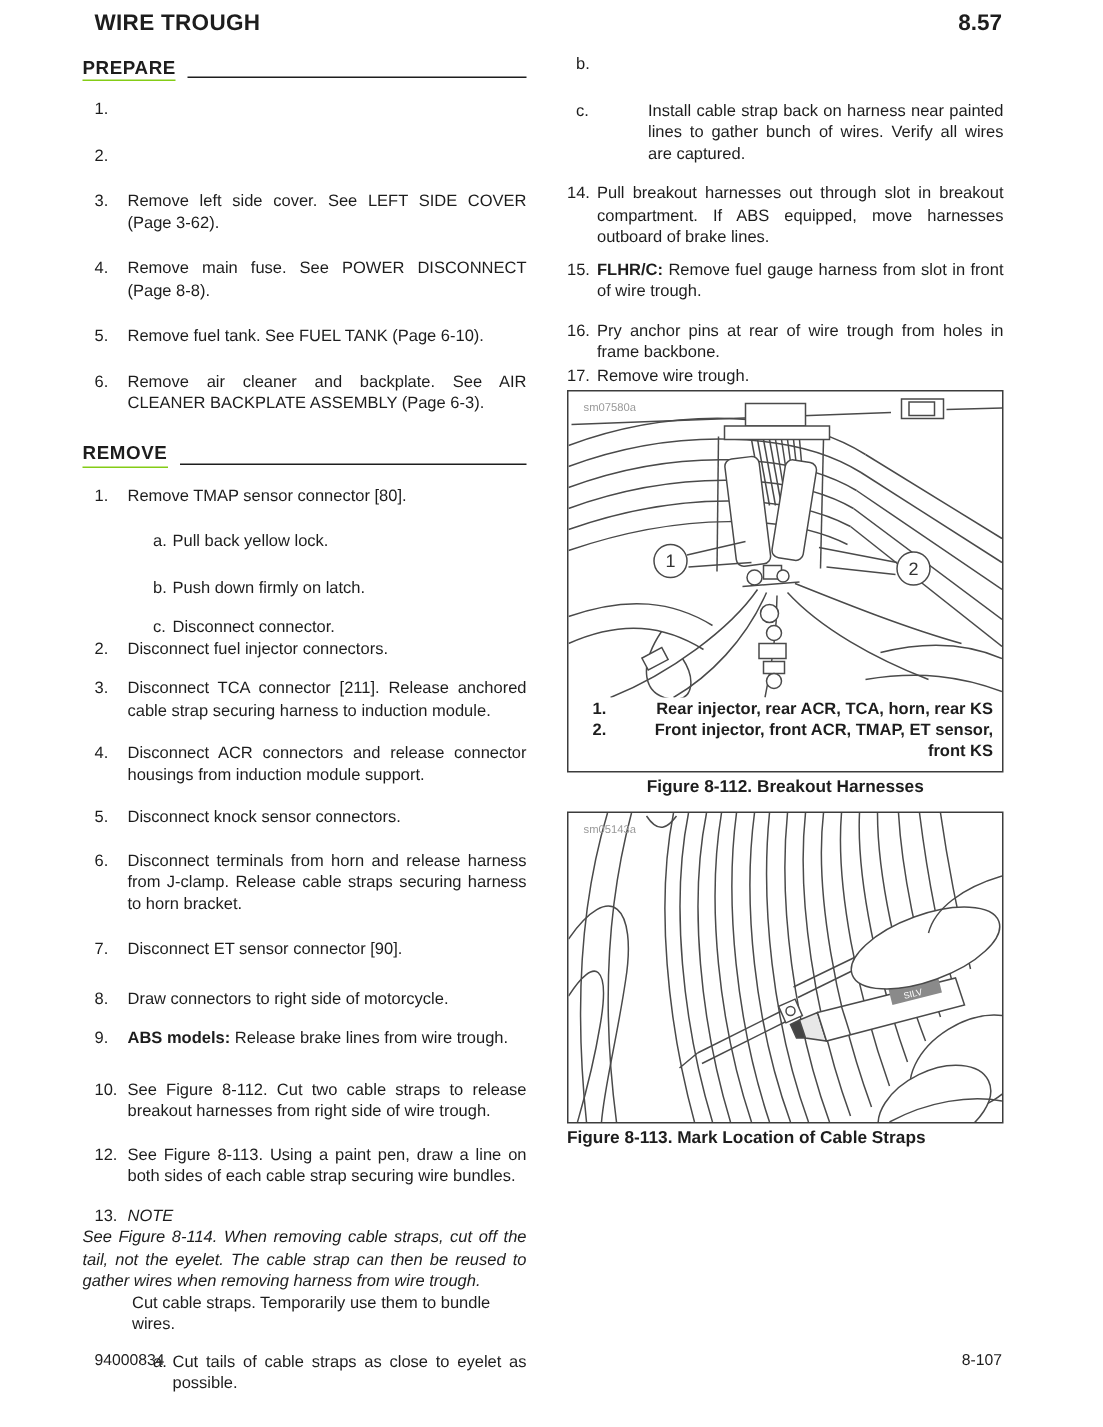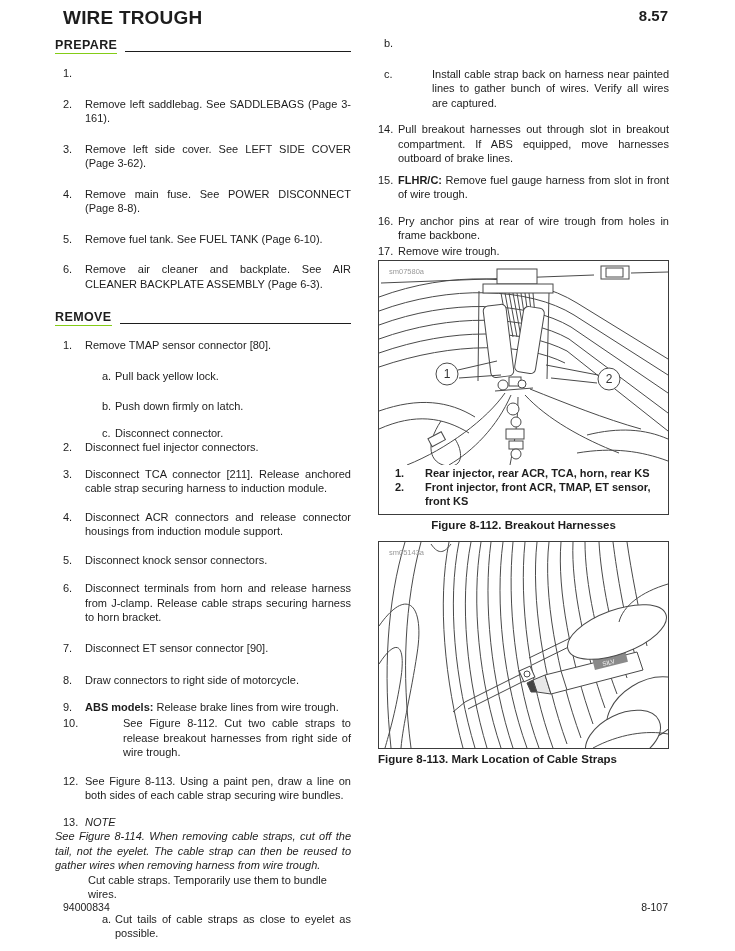--- a/index.html
+++ b/index.html
@@ -1,44 +1,44 @@
 <!DOCTYPE html>
 <html><head>
 <meta charset="utf-8">
 <style>
   html,body{margin:0;padding:0;}
   body{
     width:735px;height:951px;background:#ffffff;position:relative;overflow:hidden;
     font-family:"Liberation Sans","DejaVu Sans",sans-serif;color:#1d1d1d;
   }
-  .hdr-title{position:absolute;left:63px;top:7px;font-size:19px;font-weight:bold;letter-spacing:.2px;}
+  .hdr-title{position:absolute;left:63px;top:7px;font-size:15px;font-weight:bold;letter-spacing:.2px;}
   .hdr-num{position:absolute;right:67px;top:7px;font-size:15px;font-weight:bold;}
   .col{position:absolute;font-size:11px;line-height:14.5px;}
   .col-left{left:55px;top:36px;width:296px;}
   .col-right{left:378px;top:36px;width:291px;}
   .sect{display:flex;align-items:flex-end;height:18px;}
   .sect .w{font-weight:bold;font-size:12.5px;border-bottom:1px solid #84cc16;padding-bottom:1px;letter-spacing:.4px;}
   .sect .rule{flex:1;border-bottom:1px solid #1d1d1d;margin-left:8px;margin-bottom:2px;}
   .li{display:flex;margin-top:16px;}
   .col-left .li .n{flex:0 0 22px;margin-left:8px;}
   .col-left .li.sub .n{flex:0 0 13px;margin-left:47px;}
   .col-right .li .n{flex:0 0 20px;margin-left:0;}
   .col-right .li.sub .n{flex:0 0 48px;margin-left:6px;}
   .li .t{flex:1;text-align:justify;}
-  .mt0{margin-top:0;}.mt1{margin-top:1px;}.mt2{margin-top:2px;gap:38px;}.mt7{margin-top:7px;}
+  .mt0{margin-top:0;}.mt1{margin-top:1px;}.mt2{margin-top:20px;}.mt7{margin-top:7px;}
   .mt10{margin-top:10px;}.mt12{margin-top:12px;}.mt14{margin-top:14px;}
   .note{font-style:italic;text-align:justify;margin-top:0;}
   .follow{margin-left:33px;margin-top:0;}
   .figblock{margin-top:2px;}
   .figbox{border:1px solid #3c3c3c;background:#fff;}
   .figbox svg{display:block;}
   .legend{padding:1px 6px 6px 6px;font-weight:bold;line-height:14px;}
   .legend .row{display:flex;}
   .legend .row .n{flex:0 0 30px;margin-left:10px;}
-  .legend .row .t{flex:1;}
+  .legend .row .t{flex:1;text-align:right;}
   .caption{font-weight:bold;font-size:11.5px;margin-top:3px;}
   .caption.center{text-align:center;}
   .fig2wrap{margin-top:8px;}
   .footer-left{position:absolute;left:63px;top:901px;font-size:10.5px;}
   .footer-right{position:absolute;right:67px;top:901px;font-size:10.5px;}
 </style>
 </head>
 <body>
 
 <div class="hdr-title">WIRE TROUGH</div>
@@ -49,21 +49,20 @@
   <div class="sect">
     <span class="w">PREPARE</span>
     <span class="rule"></span>
   </div>
 
   <div class="li mt12">
       <span class="n">1.</span>
     </div>
   <div class="li">
       <span class="n">2.</span>
-      <span class="t">Remove left saddlebag. See SADDLEBAGS (Page 3-161).</span>
     </div>
   <div class="li">
       <span class="n">3.</span>
       <span class="t">Remove left side cover. See LEFT SIDE COVER (Page 3-62).</span>
     </div>
   <div class="li">
       <span class="n">4.</span>
       <span class="t">Remove main fuse. See POWER DISCONNECT (Page 8-8).</span>
     </div>
   <div class="li">

